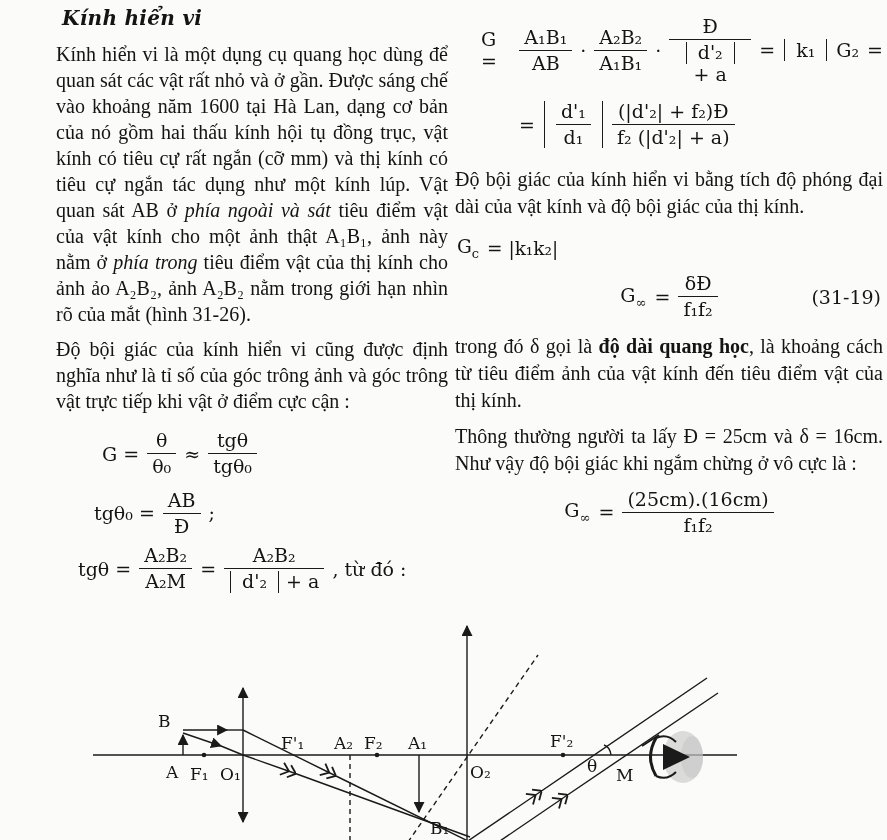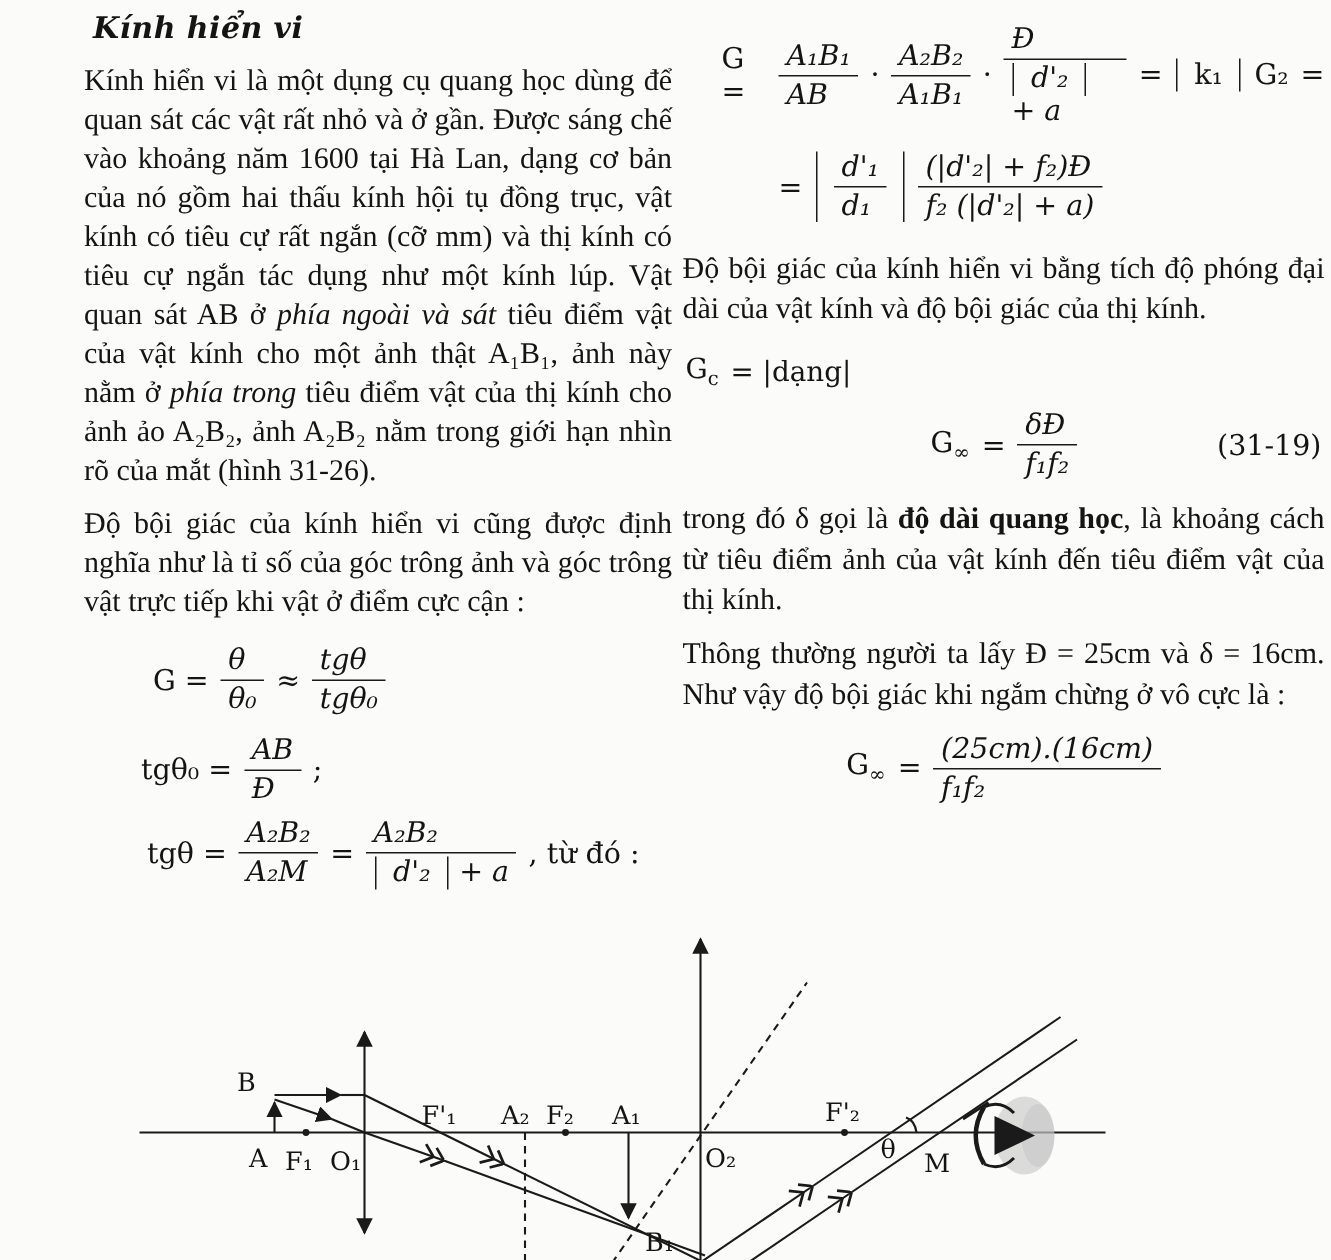--- a/index.html
+++ b/index.html
@@ -10,28 +10,28 @@
   }
   .col{position:absolute;}
   #col-left{left:56px;top:4px;width:392px;}
   #col-right{left:455px;top:8px;width:428px;}
   .title{font-style:italic;font-weight:bold;font-size:20px;margin:2px 0 11px 6px;letter-spacing:.3px;}
   p.body{font-size:20px;line-height:26px;text-align:justify;margin:0 0 9px 0;font-family:Liberation Serif, serif;}
   #col-right p.body{line-height:27px;}
   .it{font-style:italic;}
   .bold{font-weight:bold;}
   .fx{display:flex;align-items:center;gap:8px;font-size:19px;flex-wrap:nowrap;}
-  .frac{display:inline-block;line-height:1.12;font-style:italic;}
+  .frac{display:inline-block;text-align:center;line-height:1.12;}
   .frac .num{display:block;padding:0 5px 2px;border-bottom:1.6px solid #1a1a1a;}
   .frac .den{display:block;padding:2px 5px 0;}
   .absw{display:inline-flex;align-items:center;border-left:1.7px solid #1a1a1a;border-right:1.7px solid #1a1a1a;padding:0 11px;margin:0 1px;}
   sub{font-size:.7em;}
   #f1{margin:16px 0 12px 46px;}
   #f2{margin:0 0 8px 38px;}
-  #f3{margin:8px 0 0 42px;}
+  #f3{margin:8px 0 0 22px;}
   #f4{margin:8px 0 16px 26px;}
   #f5{margin:0 0 18px 64px;}
   #b1{margin:16px 0 12px 2px;font-size:18.5px;}
   #b2{margin:4px 0 10px 0;text-align:left;}
   #f6{margin:6px 0 12px 0;justify-content:center;position:relative;}
   #f6 .eqno{position:absolute;right:2px;}
   #f7{margin:12px 0 0 0;justify-content:center;}
   #diagram{position:absolute;left:0;top:606px;}
   .dline{stroke:#1a1a1a;stroke-width:1.4;fill:none;}
   .dlab{font-family:"DejaVu Serif","Liberation Serif",serif;font-size:17px;fill:#141414;}
@@ -118,21 +118,21 @@
     <span class="frac">
         <span class="num">(|d'₂| + f₂)Đ</span>
         <span class="den">f₂ (|d'₂| + a)</span>
       </span>
   </div>
 
   <p class="body">Độ bội giác của kính hiển vi bằng tích độ phóng đại dài của vật kính và độ bội giác của thị kính.</p>
 
   <div class="fx" id="b1">
     <span><span>G</span><sub>c</sub></span>
-    <span>= |dạng|</span>
+    <span>= |k₁k₂|</span>
   </div>
 
 
   <div class="fx" id="f6">
     <span><span>G</span><sub>∞</sub></span>
     <span>=</span>
     <span class="frac">
         <span class="num">δĐ</span>
         <span class="den">f₁f₂</span>
       </span>

